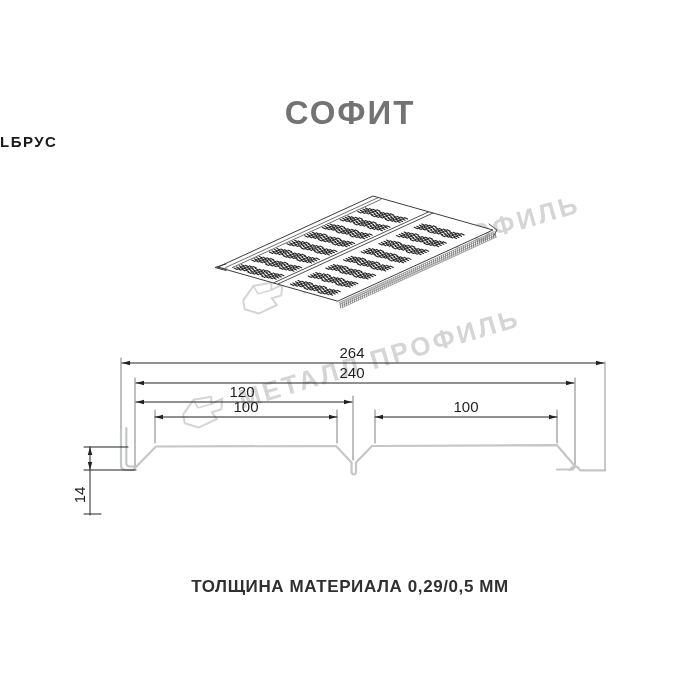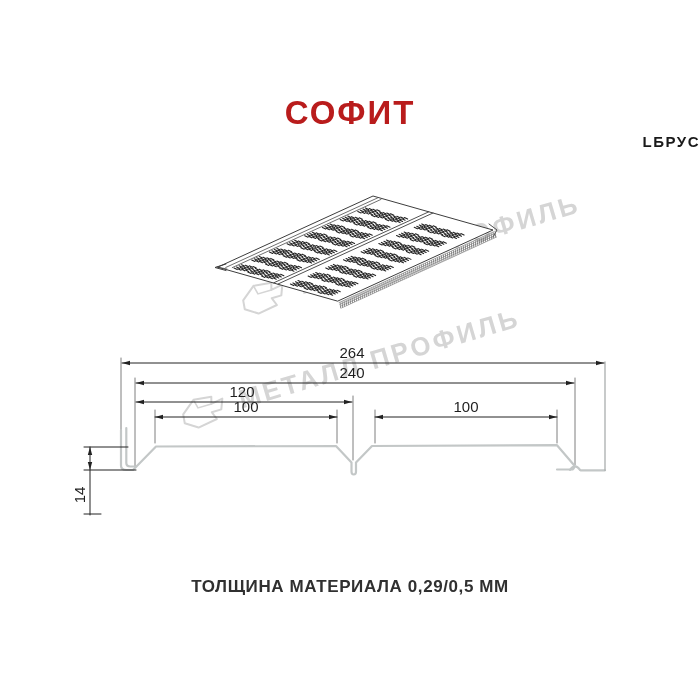--- a/index.html
+++ b/index.html
@@ -1,20 +1,20 @@
 <!DOCTYPE html>
 <html><head>
 <meta charset="utf-8">
 <style>
   html,body{margin:0;padding:0;background:#fff;}
   .page{position:relative;width:700px;height:700px;background:#fff;overflow:hidden;
         font-family:"Liberation Sans",sans-serif;}
   .title{position:absolute;top:94px;left:0;width:700px;text-align:center;
-         font-size:33px;font-weight:800;letter-spacing:2px;color:#b91c1c;z-index:3;}
-  .subtitle{position:absolute;top:133px;left:0;width:700px;text-align:right;
+         font-size:33px;font-weight:800;letter-spacing:2px;color:#737373;z-index:3;}
+  .subtitle{position:absolute;top:133px;left:0;width:700px;text-align:left;
          font-size:15px;font-weight:700;letter-spacing:1.5px;color:#1a1a1a;z-index:3;}
   .footer-text{position:absolute;top:577px;left:0;width:700px;text-align:center;
          font-size:17px;font-weight:600;letter-spacing:0.6px;color:#303030;z-index:3;}
   .watermark{position:absolute;display:flex;align-items:center;gap:10px;
          color:#d5d5d5;font-weight:700;font-size:26px;letter-spacing:3px;
          white-space:nowrap;transform:rotate(-16.5deg);transform-origin:left center;z-index:1;}
   .watermark .wm-logo{flex:0 0 auto;}
   #scene{position:absolute;left:0;top:0;z-index:2;}
   #scene text{font-family:"Liberation Sans",sans-serif;font-size:15px;fill:#1e1e1e;}
 </style>

